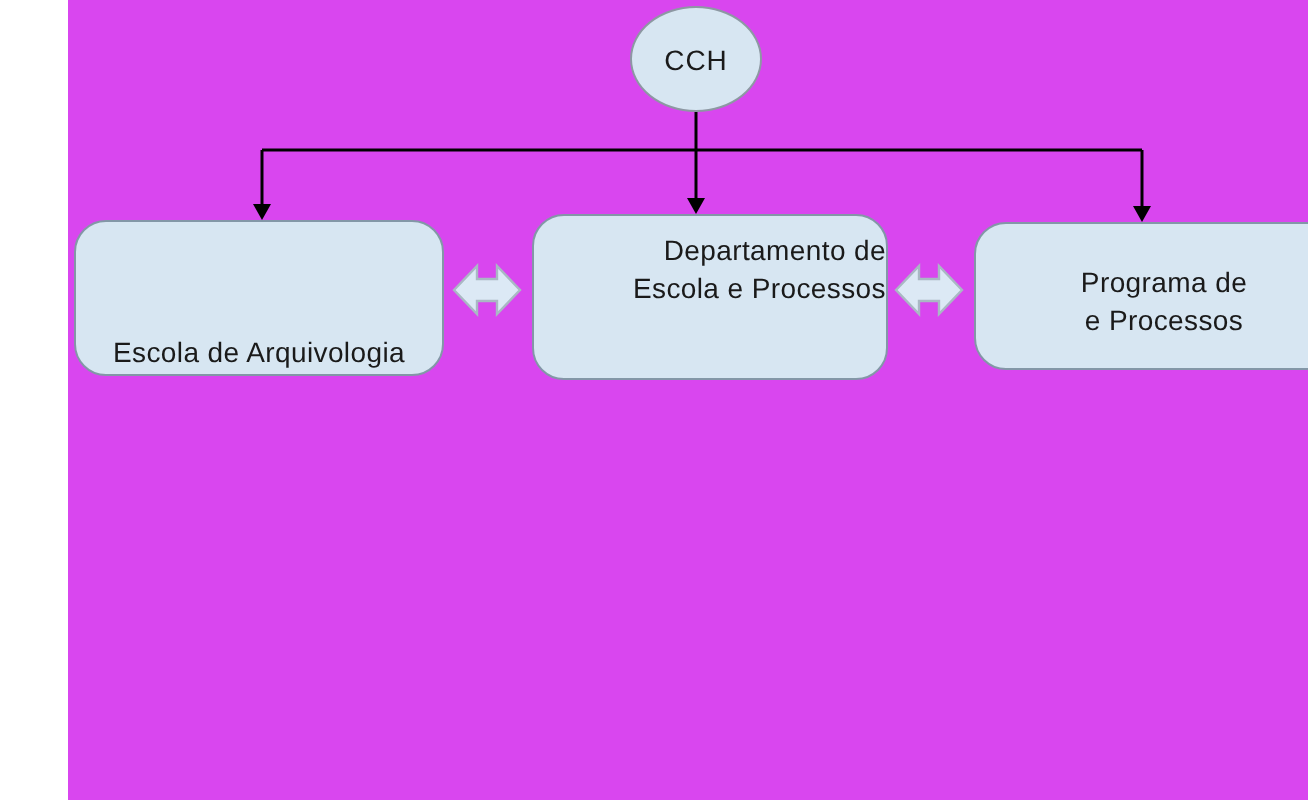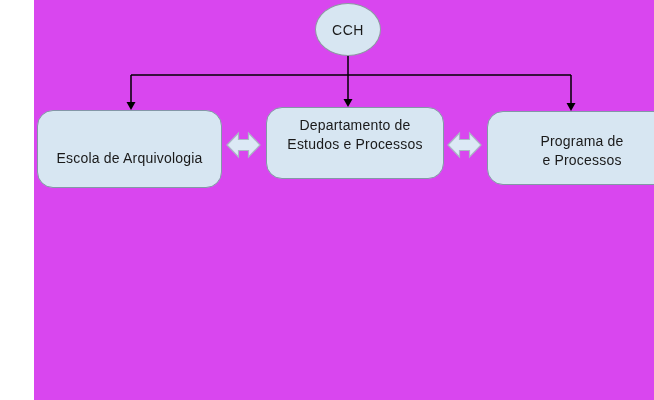--- a/index.html
+++ b/index.html
@@ -49,26 +49,27 @@
     border-radius: 16px;
     text-align: center;
     font-size: 14px;
     line-height: 19px;
     letter-spacing: 0.2px;
     overflow: hidden;
   }
   .node-escola {
     left: 3px; top: 110px;
     width: 185px; height: 78px;
-    padding-top: 38px;
+    padding-top: 56px;
   }
   .node-departamento {
     left: 232px; top: 107px;
-    width: 178px; height: 72px;
+    width: 178px; height: 83px;
     padding-top: 8px;
+    text-align: right;
   }
   .node-programa {
     left: 453px; top: 111px;
     width: 190px; height: 74px;
     padding-top: 20px;
   }
   .double-arrow {
     position: absolute;
     width: 35px; height: 30px;
     top: 130px;
@@ -104,21 +105,21 @@
   <div class="node node-escola">
     <div>Escola de Arquivologia</div>
   </div>
 
   <svg class="double-arrow a1" viewBox="0 0 35 30" xmlns="http://www.w3.org/2000/svg">
     <path d="M1 15 L12.5 3 L12.5 9.5 L22.5 9.5 L22.5 3 L34 15 L22.5 27 L22.5 20.5 L12.5 20.5 L12.5 27 Z"></path>
   </svg>
 
   <div class="node node-departamento">
     <div>Departamento de</div>
-    <div>Estudos e Processos</div>
+    <div>Escola e Processos</div>
   </div>
 
   <svg class="double-arrow a2" viewBox="0 0 35 30" xmlns="http://www.w3.org/2000/svg">
     <path d="M1 15 L12.5 3 L12.5 9.5 L22.5 9.5 L22.5 3 L34 15 L22.5 27 L22.5 20.5 L12.5 20.5 L12.5 27 Z"></path>
   </svg>
 
   <div class="node node-programa">
     <div>Programa de</div>
     <div>e Processos</div>
   </div>

